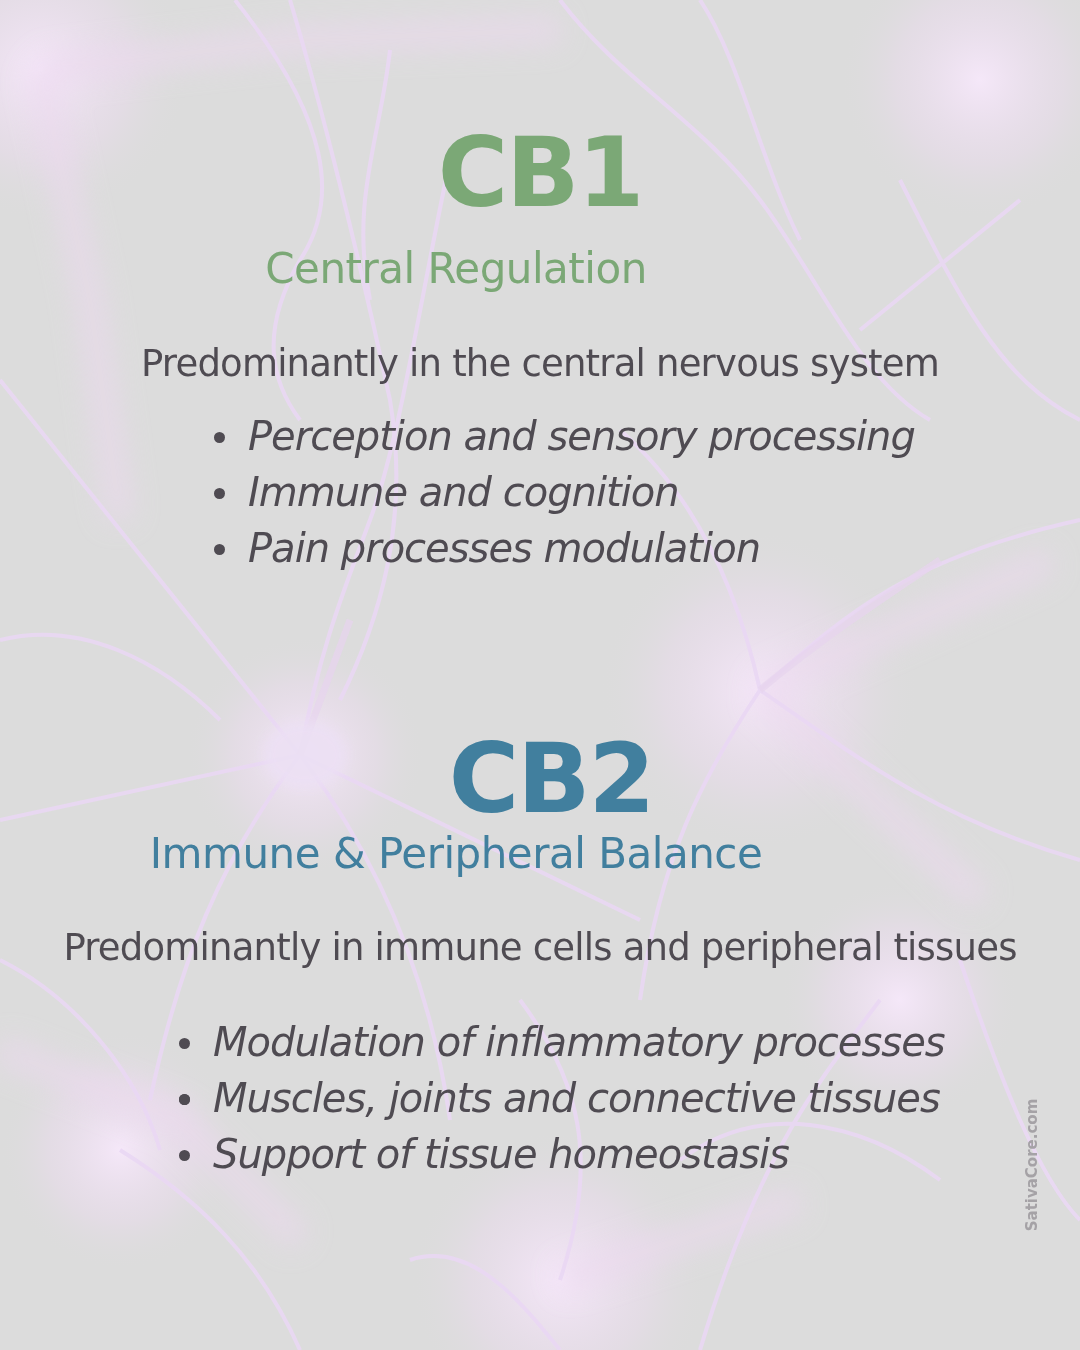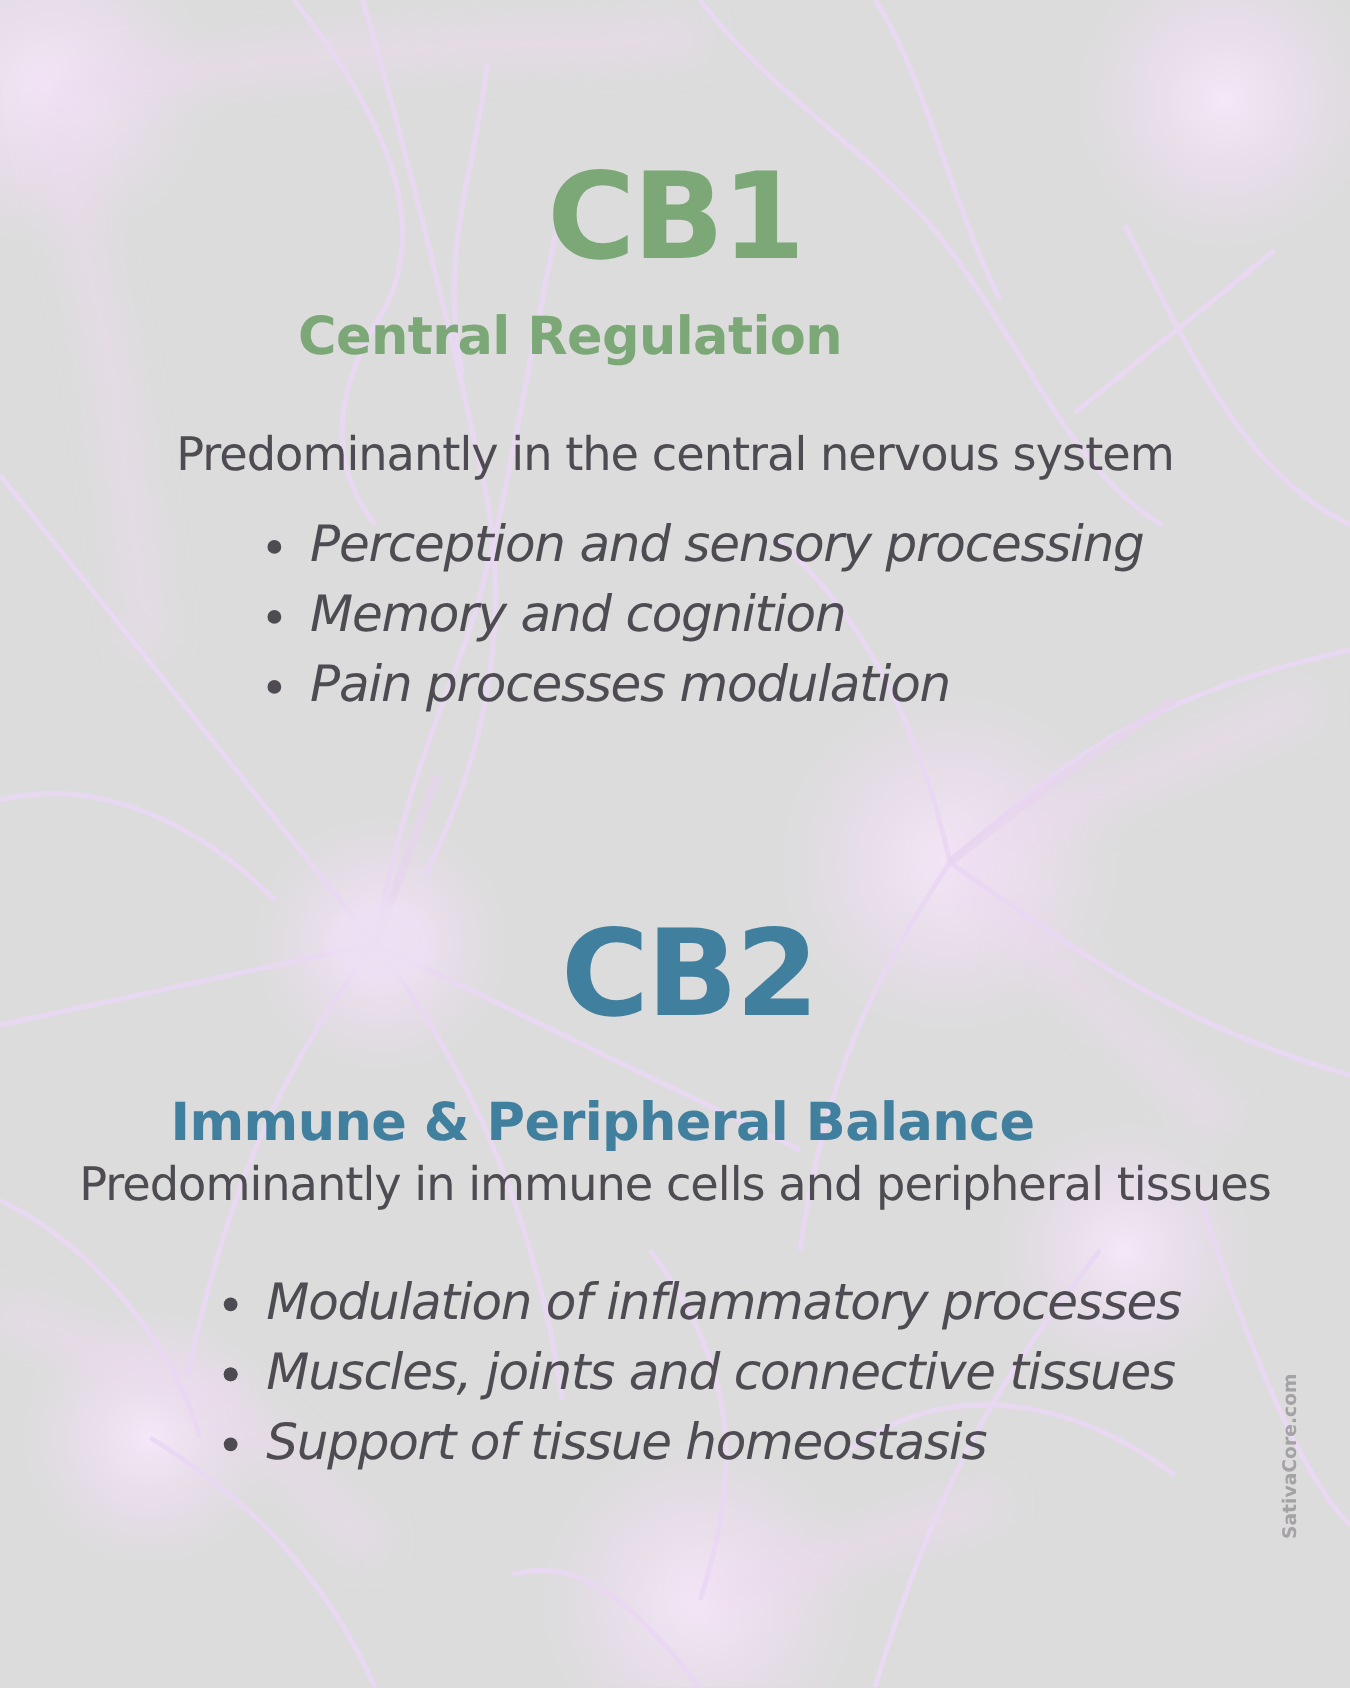--- a/index.html
+++ b/index.html
@@ -35,27 +35,27 @@
       letter-spacing: -2px;
     }
     .cb1-title { top: 118px; font-size: 96px; line-height: 110px; }
     .cb2-title { top: 724px; font-size: 96px; line-height: 110px; }
     .subtitle {
       position: absolute;
       left: 0;
       width: 912px;
       text-align: center;
       font-family: "DejaVu Sans", sans-serif;
-      font-weight: bold;
+      font-weight: normal;
       font-size: 42px;
       line-height: 50px;
       letter-spacing: -0.5px;
     }
     .cb1-sub { top: 244px; }
-    .cb2-sub { top: 873px; padding-left: 26px; }
+    .cb2-sub { top: 829px; }
     .desc {
       position: absolute;
       left: 0;
       width: 1080px;
       text-align: center;
       font-family: "DejaVu Sans", sans-serif;
       font-size: 37px;
       line-height: 46px;
       color: #4f4b52;
       letter-spacing: -0.8px;
@@ -174,21 +174,21 @@
 </div>
 
 <div class="content">
 
   <section>
     <div class="title cb1-title" style="color:#7ba876;">CB1</div>
     <div class="subtitle cb1-sub" style="color:#7ba876;">Central Regulation</div>
     <div class="desc cb1-desc">Predominantly in the central nervous system</div>
     <ul class="bullets cb1-list">
       <li><span class="dot"></span><span>Perception and sensory processing</span></li>
-      <li><span class="dot"></span><span>Memory and cognition</span></li>
+      <li><span class="dot"></span><span>Immune and cognition</span></li>
       <li><span class="dot"></span><span>Pain processes modulation</span></li>
     </ul>
   </section>
 
   <section>
     <div class="title cb2-title" style="color:#417f9e;padding-left:11px;">CB2</div>
     <div class="subtitle cb2-sub" style="color:#417f9e;">Immune &amp; Peripheral Balance</div>
     <div class="desc cb2-desc">Predominantly in immune cells and peripheral tissues</div>
     <ul class="bullets cb2-list">
       <li><span class="dot"></span><span>Modulation of inflammatory processes</span></li>

